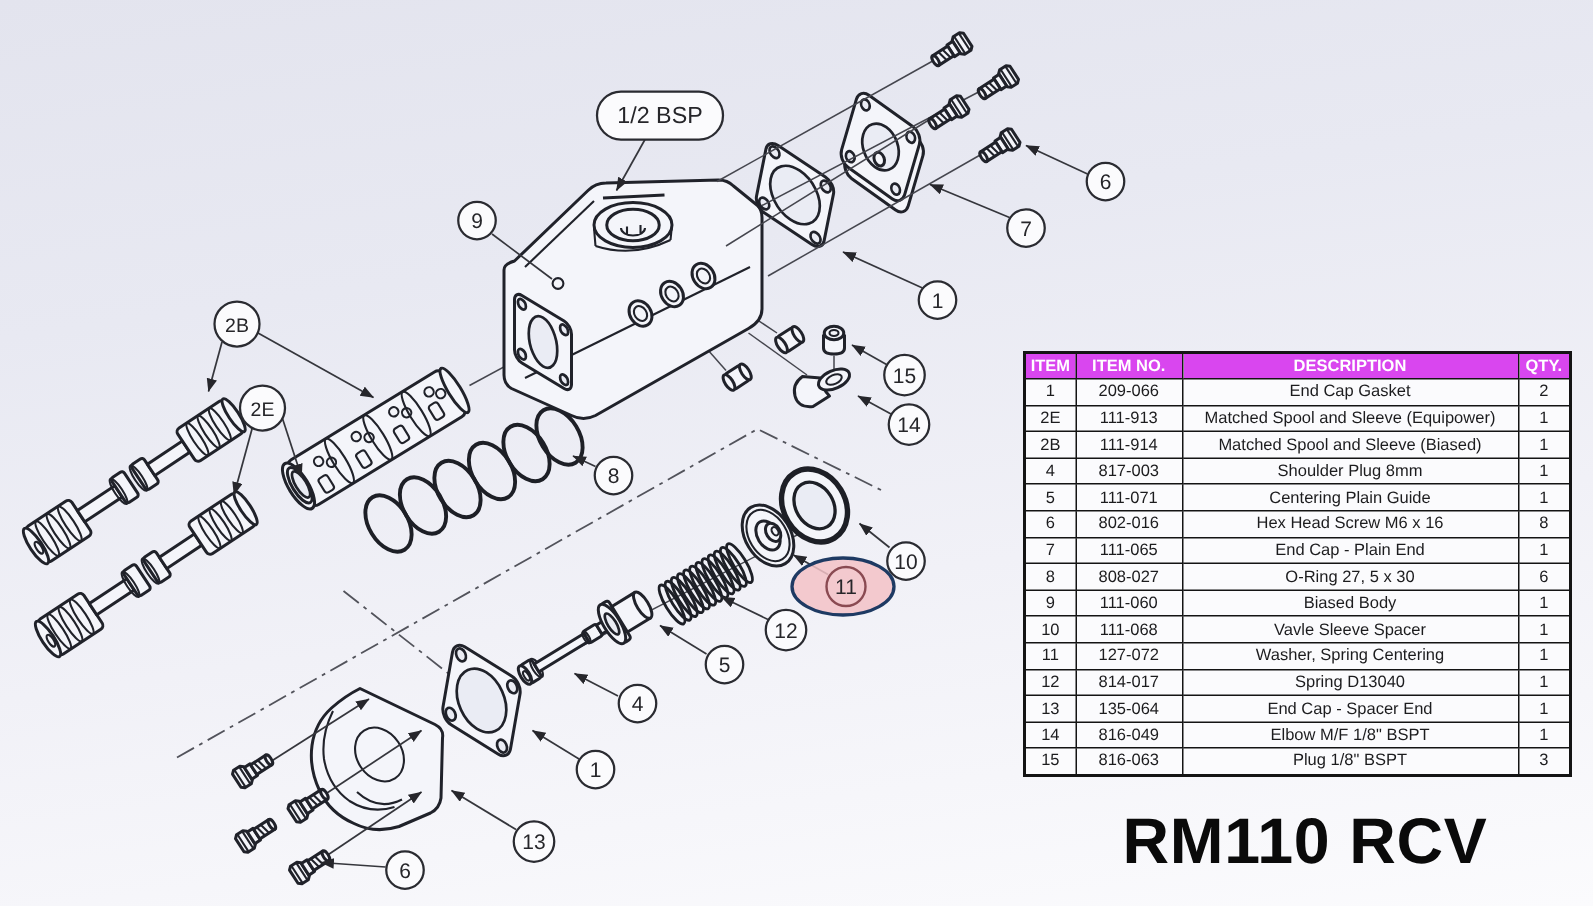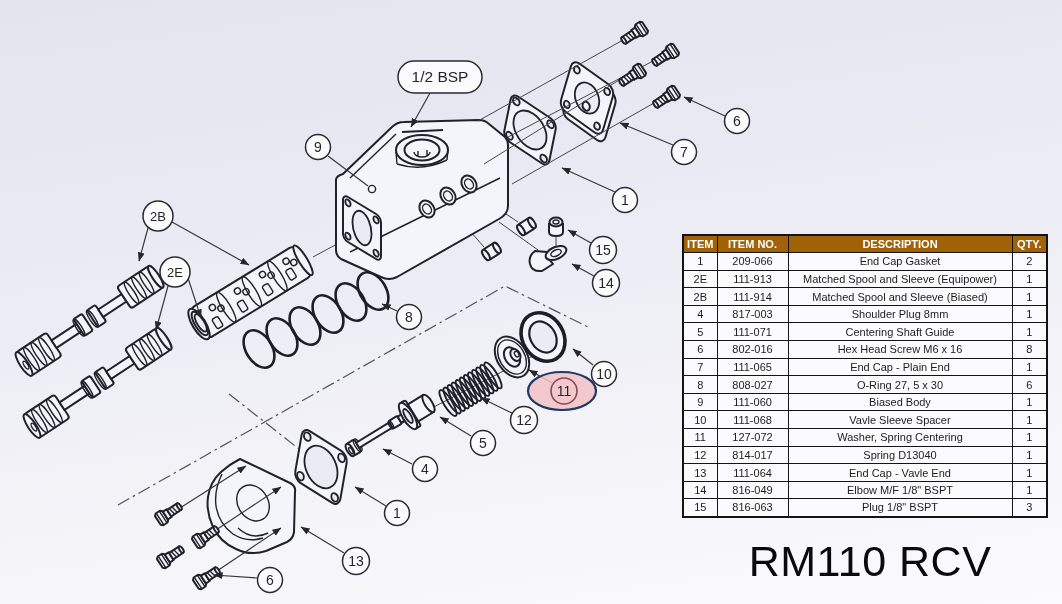--- a/index.html
+++ b/index.html
@@ -27,31 +27,31 @@
     position:absolute;left:682px;top:234px;width:366px;height:282px;
     border-collapse:collapse;table-layout:fixed;
     font-size:11px;color:#1c1c1e;background:#fbfbfd;
     border:2px solid #141414;
   }
   #parts-table th,#parts-table td{
     border:1px solid #141414;text-align:center;vertical-align:middle;
     padding:0 1px;overflow:hidden;white-space:nowrap;
   }
   #parts-table th{
-    background:#a16207;color:#ffffff;font-weight:bold;height:16px;font-size:11px;
+    background:#d946ef;color:#ffffff;font-weight:bold;height:16px;font-size:11px;
   }
   #parts-table tr{height:17.6px;}
   .col-item{width:34px;}
   .col-part{width:71px;}
   .col-desc{width:224px;}
   .col-qty{width:35px;}
 
   #title{
     position:absolute;left:715px;top:537px;width:310px;text-align:center;
-    font-size:43px;font-weight:normal;color:#0a0a0a;letter-spacing:0.5px;
+    font-size:43px;font-weight:bold;color:#0a0a0a;letter-spacing:0.5px;
   }
 </style>
 </head>
 <body>
 
 <svg id="diagram" viewBox="0 0 1062 604" xmlns="http://www.w3.org/2000/svg">
   <defs>
     <marker id="ah" markerWidth="10" markerHeight="8" refX="8.6" refY="3.5" orient="auto" markerUnits="userSpaceOnUse">
       <path d="M0,0 L9,3.5 L0,7 Z" fill="#26262b"></path>
     </marker>
@@ -443,21 +443,21 @@
       </tr>
     <tr>
         <td>4</td>
         <td>817-003</td>
         <td>Shoulder Plug 8mm</td>
         <td>1</td>
       </tr>
     <tr>
         <td>5</td>
         <td>111-071</td>
-        <td>Centering Shaft Guide</td>
+        <td>Centering Plain Guide</td>
         <td>1</td>
       </tr>
     <tr>
         <td>6</td>
         <td>802-016</td>
         <td>Hex Head Screw M6 x 16</td>
         <td>8</td>
       </tr>
     <tr>
         <td>7</td>
@@ -490,22 +490,22 @@
         <td>1</td>
       </tr>
     <tr>
         <td>12</td>
         <td>814-017</td>
         <td>Spring D13040</td>
         <td>1</td>
       </tr>
     <tr>
         <td>13</td>
-        <td>111-064</td>
-        <td>End Cap - Vavle End</td>
+        <td>135-064</td>
+        <td>End Cap - Spacer End</td>
         <td>1</td>
       </tr>
     <tr>
         <td>14</td>
         <td>816-049</td>
         <td>Elbow M/F 1/8" BSPT</td>
         <td>1</td>
       </tr>
     <tr>
         <td>15</td>

